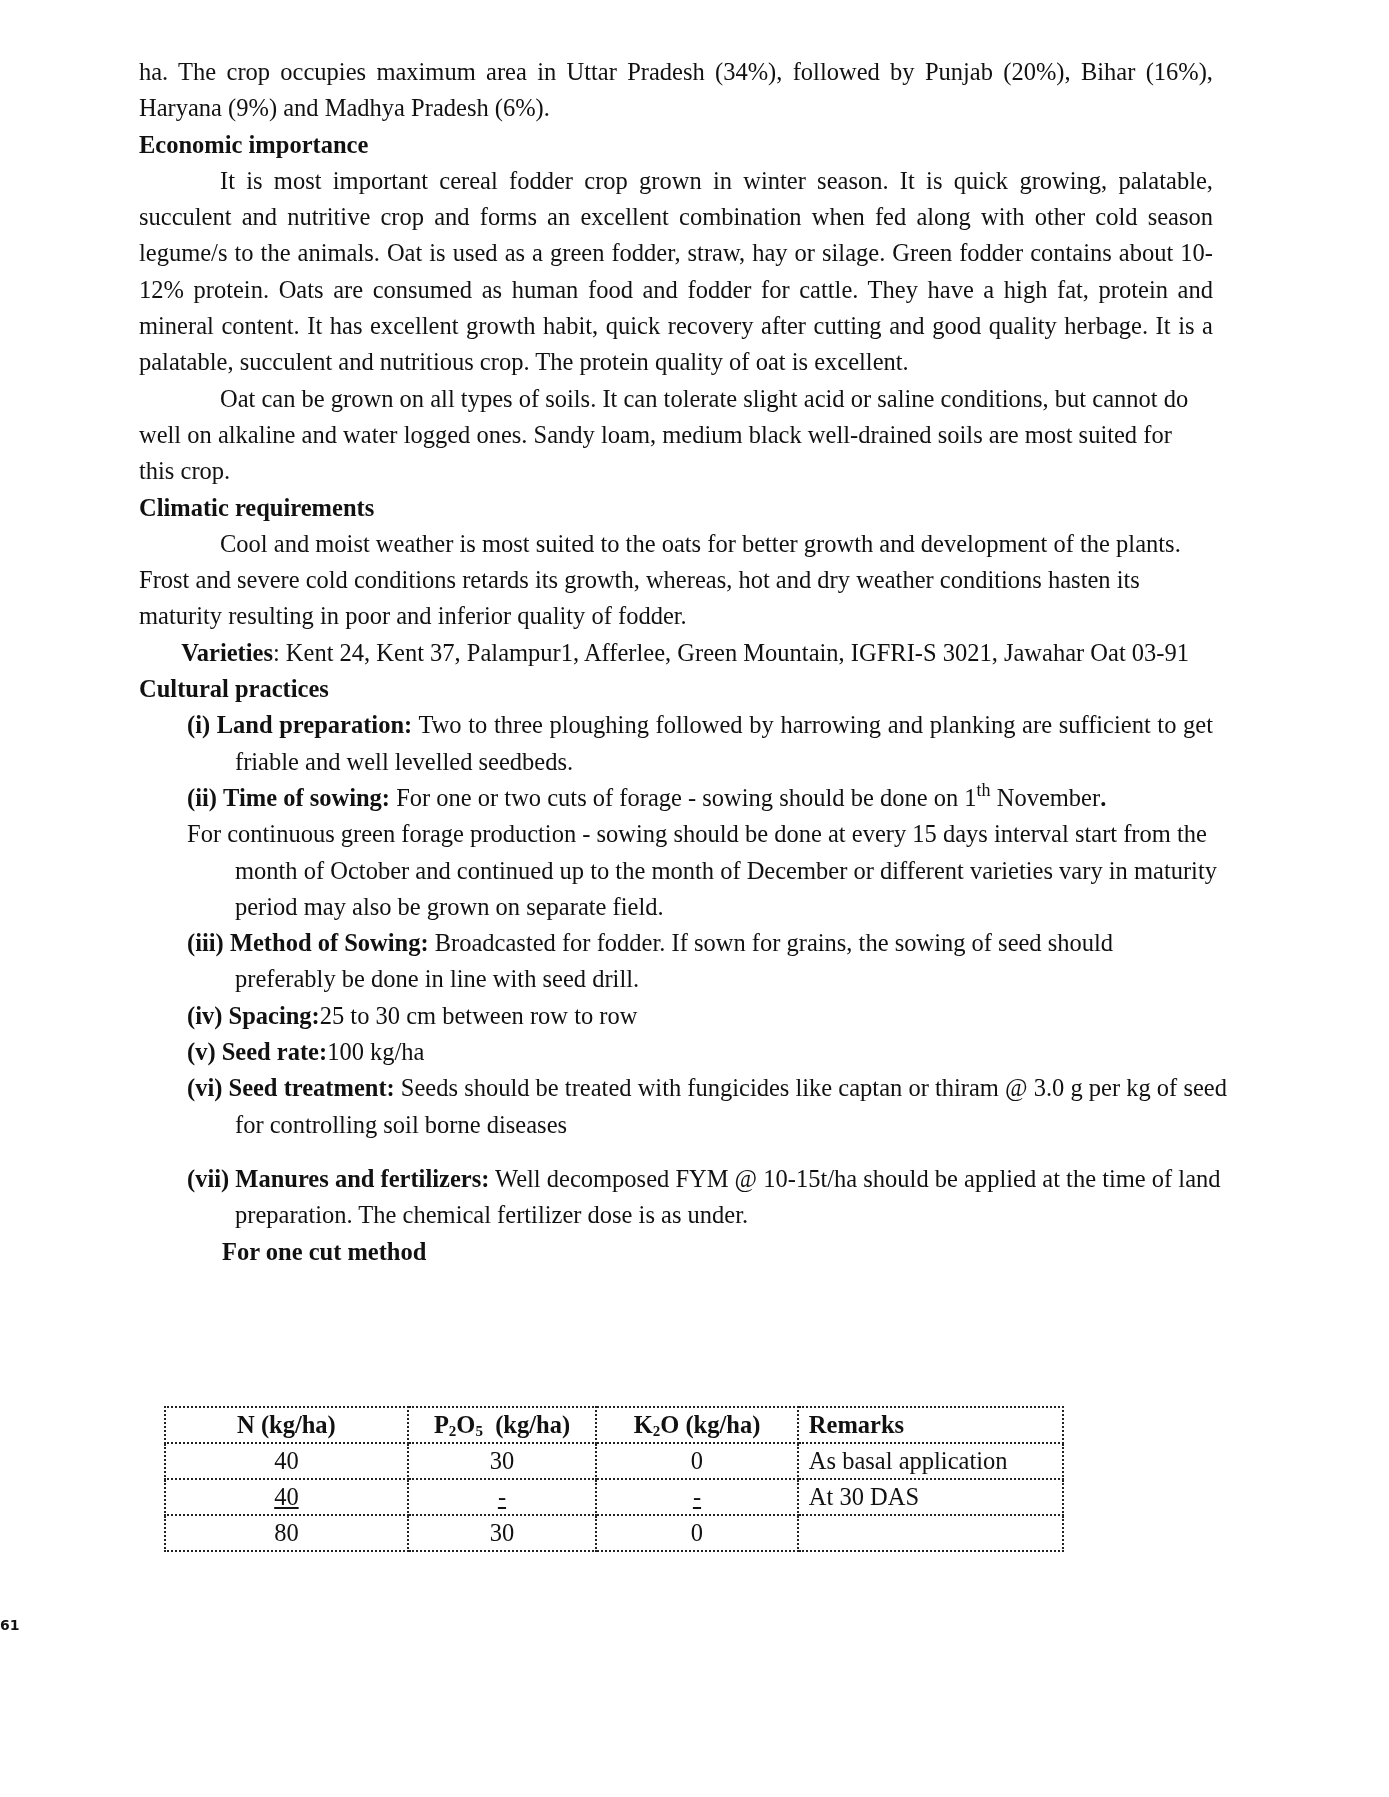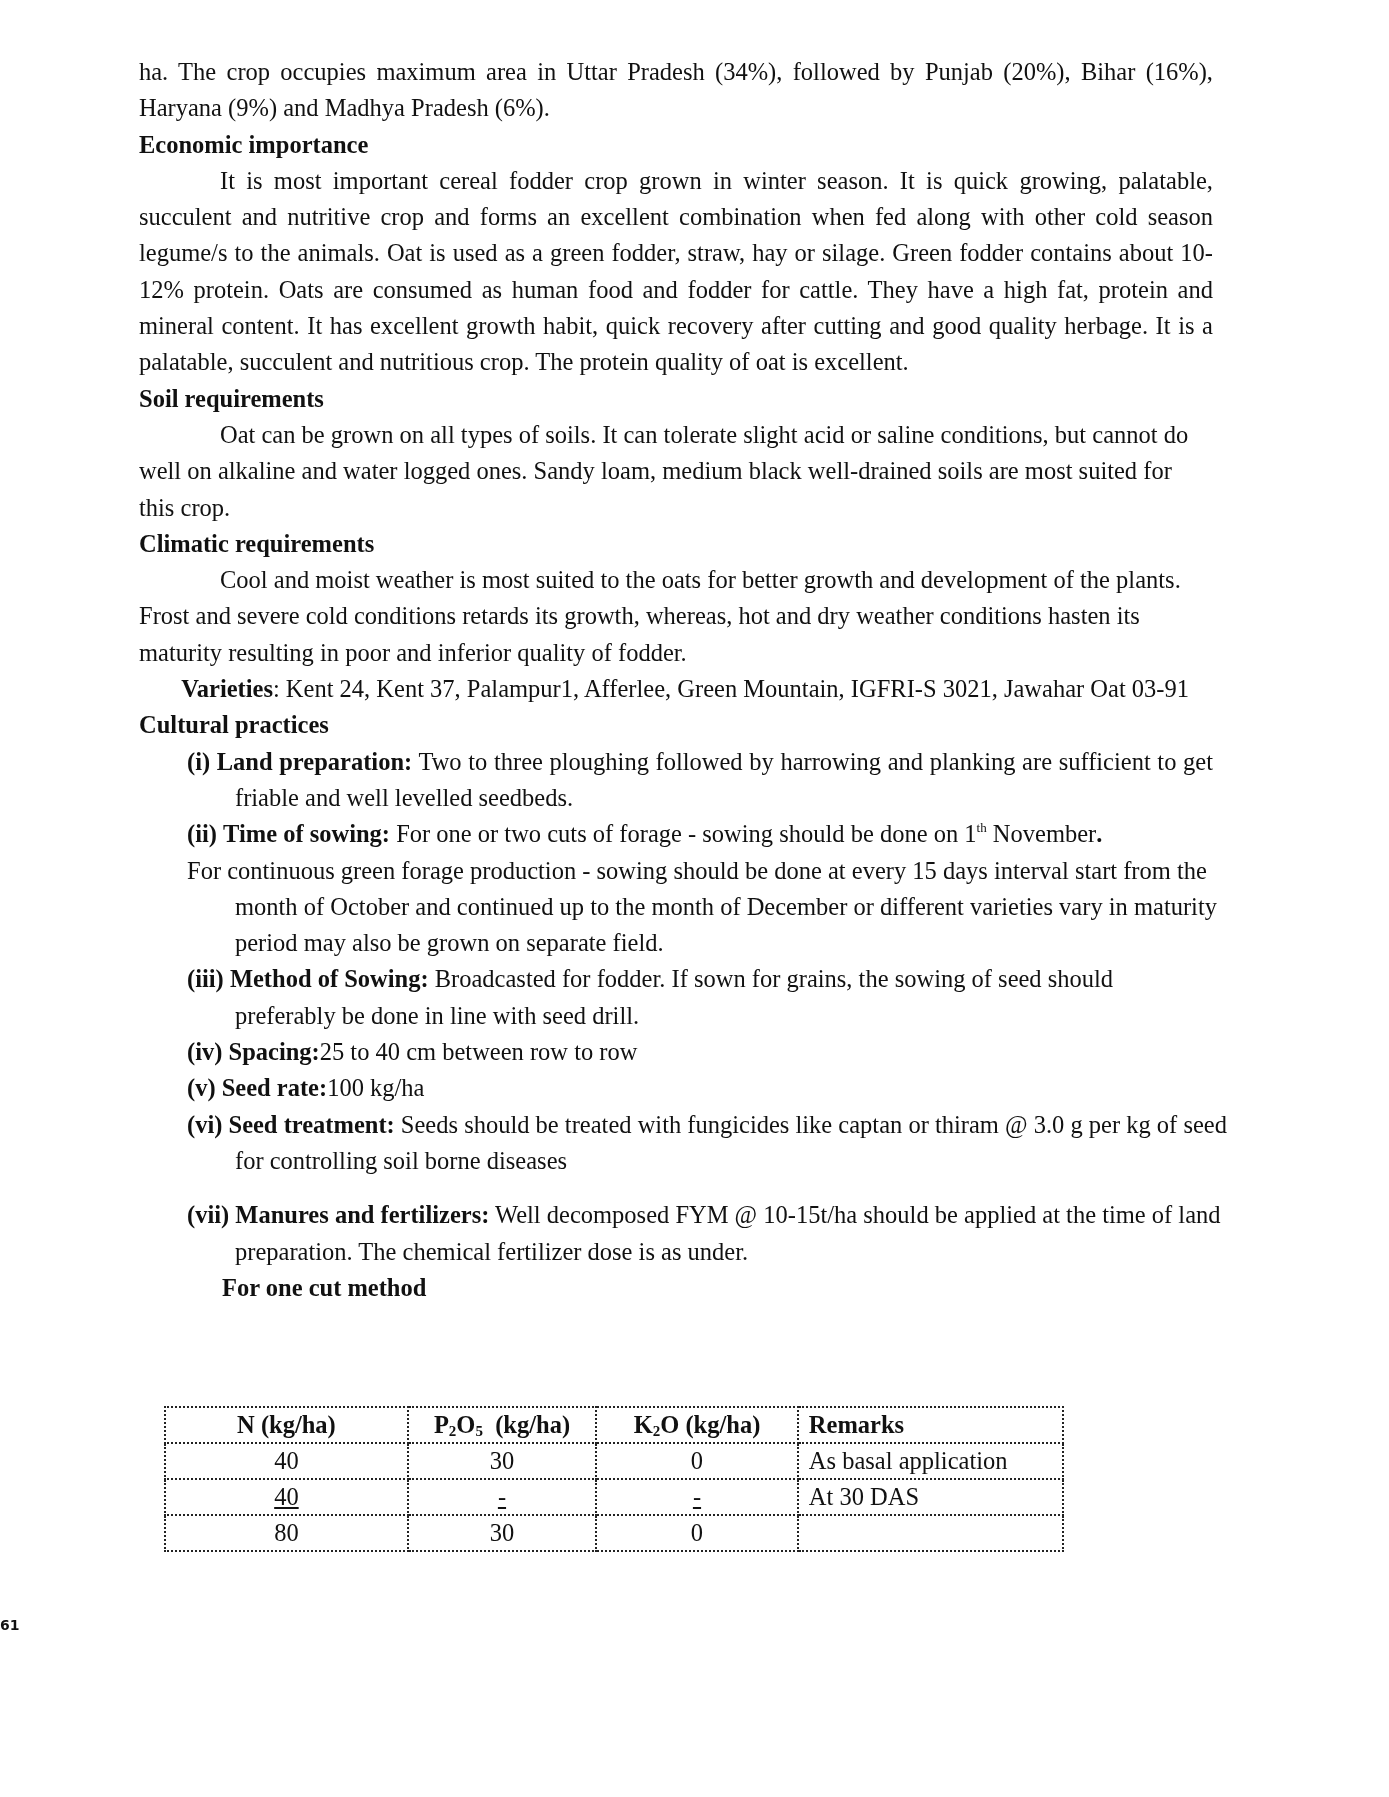--- a/index.html
+++ b/index.html
@@ -34,21 +34,21 @@
     }
     .indent-first { text-indent: 81px; }
     b, .b { font-weight: bold; }
     .list-item {
       margin-left: 48px;
       padding-left: 48px;
       text-indent: -48px;
     }
     .gap { height: 18px; }
     sup {
-      font-size: 13px;
+      font-size: 18px;
       line-height: 0;
       vertical-align: 10px;
       font-family: Liberation Serif, serif;
     }
     .sub-heading {
       margin-left: 83px;
       font-weight: bold;
     }
     table.fert {
       position: absolute;
@@ -91,21 +91,20 @@
 </head>
 <body>
 
 <div class="page">
 
   <p class="just">ha. The crop occupies maximum area in Uttar Pradesh (34%), followed by Punjab (20%), Bihar (16%), Haryana (9%) and Madhya Pradesh (6%).</p>
 
   <p class="heading">Economic importance</p>
   <p class="just indent-first">It is most important cereal fodder crop grown in winter season.  It is quick growing, palatable, succulent and nutritive crop and forms an excellent combination when fed along with other cold season legume/s to the animals. Oat is used as a green fodder, straw, hay or silage. Green fodder contains about 10-12% protein. Oats are consumed as human food and fodder for cattle. They have a high fat, protein and mineral content. It has excellent growth habit, quick recovery after cutting and good quality herbage. It is a palatable, succulent and nutritious crop. The protein quality of oat is excellent.</p>
 
-  <p class="heading">Soil requirements</p>
   <p class="indent-first" style="width:1060px;">Oat can be grown on all types of soils.  It can tolerate slight acid or saline conditions, but cannot do well on alkaline and water logged ones. Sandy loam, medium black well-drained soils are most suited for this crop.</p>
 
   <p class="heading">Climatic requirements</p>
   <p class="indent-first" style="width:1050px;">Cool and moist weather is most suited to the oats for better growth and development of the plants. Frost and severe cold conditions retards its growth, whereas, hot and dry weather conditions hasten its maturity resulting in poor and inferior quality of fodder.</p>
 
   <p style="width:1050px;text-align:right;">
     <b>Varieties</b><span>: Kent 24, Kent 37, Palampur1, Afferlee, Green Mountain, IGFRI-S 3021, Jawahar Oat 03-91</span>
   </p>
 
   <p class="heading">Cultural practices</p>
@@ -120,21 +119,21 @@
 
   <p class="list-item" style="width:1010px;">
     <span>For continuous green forage production - sowing should be done at every 15 days interval start from the month of October and continued up to the month of December or different varieties vary in maturity period may also be grown on separate field.</span>
   </p>
 
   <p class="list-item" style="width:960px;">
     <b>(iii)</b>&nbsp;<b>Method of Sowing:</b><span> Broadcasted for fodder. If sown for grains, the sowing of seed should preferably be done in line with seed drill.</span>
   </p>
 
   <p class="list-item">
-    <b>(iv)</b>&nbsp;<b>Spacing:</b><span>25 to 40 cm between row to row</span>
+    <b>(iv)</b>&nbsp;<b>Spacing:</b><span>25 to 30 cm between row to row</span>
   </p>
 
   <p class="list-item">
     <b>(v)</b>&nbsp;<b>Seed rate:</b><span>100 kg/ha</span>
   </p>
 
   <p class="list-item" style="width:1000px;">
     <b>(vi)</b>&nbsp;<b>Seed treatment:</b><span> Seeds should be treated with fungicides like captan or thiram @ 3.0 g per kg of seed for controlling soil borne diseases</span>
   </p>
 

